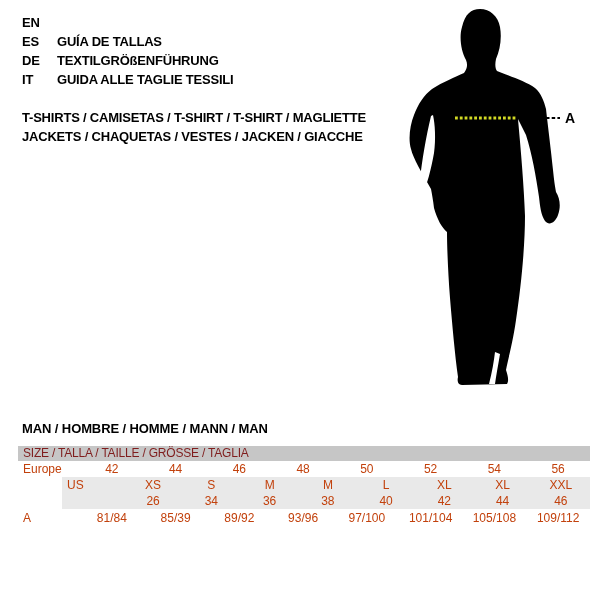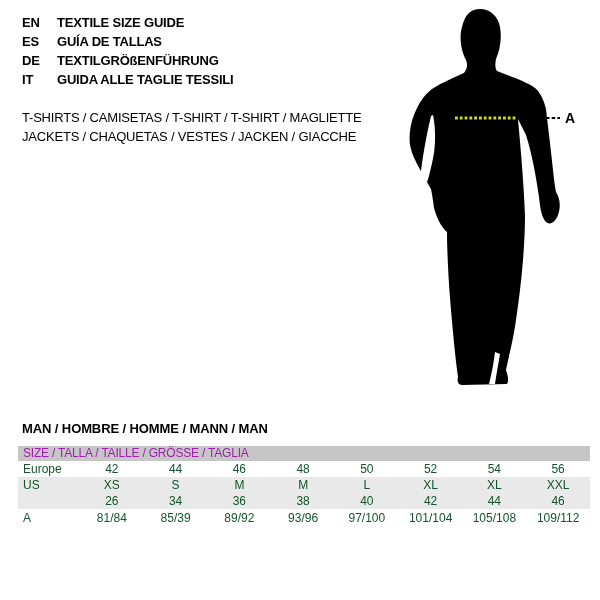--- a/index.html
+++ b/index.html
@@ -7,54 +7,53 @@
     position:relative;width:600px;height:600px;background:#fff;overflow:hidden;
     font-family:"Liberation Sans",sans-serif;color:#000;padding-left:11px;
   }
   
   .lang-block{position:absolute;left:22px;top:13px;}
   .lang-row{display:flex;height:19px;line-height:19px;}
   .lang-code{width:35px;font-size:13px;font-weight:bold;letter-spacing:-0.2px;}
   .lang-label{font-size:13px;font-weight:bold;letter-spacing:-0.2px;white-space:nowrap;}
   
   .cat-block{position:absolute;left:22px;top:108px;}
-  .cat-line{height:19px;line-height:19px;font-size:13px;font-weight:normal;letter-spacing:-0.2px;white-space:nowrap;}
+  .cat-line{height:19px;line-height:19px;font-size:13px;font-weight:bold;letter-spacing:-0.2px;white-space:nowrap;}
   
   .figure-wrap{position:absolute;left:405px;top:4px;width:175px;height:392px;}
   .figure-wrap svg{display:block;width:175px;height:392px;}
   .sil{fill:var(--silhouette,#000);}
   .gap{fill:#ffffff;}
   .measure-yellow{stroke:var(--measure_yellow,#d2da24);}
   .measure-black{stroke:#000;}
   .measure-a{font-family:"Liberation Sans",sans-serif;font-size:14px;font-weight:bold;fill:#000;}
   
   .section-title{position:absolute;left:22px;top:419px;height:19px;line-height:19px;
     font-size:13px;font-weight:bold;letter-spacing:-0.1px;white-space:nowrap;}
   
   .size-table{position:absolute;left:18px;top:446px;width:572px;}
   .thead{height:15px;line-height:15px;background:var(--header_bg,#c6c6c6);
-    font-size:12px;color:#a21caf;padding-left:5px;box-sizing:border-box;letter-spacing:-0.2px;white-space:nowrap;}
-  .trow{display:flex;height:16px;line-height:16px;font-size:12px;color:#14532d;}
+    font-size:12px;color:#7f1d1d;padding-left:5px;box-sizing:border-box;letter-spacing:-0.2px;white-space:nowrap;}
+  .trow{display:flex;height:16px;line-height:16px;font-size:12px;color:#c2410c;}
   .trow.tall{height:18px;line-height:18px;}
-  .trow.striped{background:var(--stripe_bg,#e9e9e9);}
+  .trow.striped{background:var(--stripe_bg,#e9e9e9);margin-left:44px;}
   .tlabel{width:62px;padding-left:5px;box-sizing:border-box;text-align:left;}
   .tcell{flex:1;text-align:center;}
   
   .footnote{position:absolute;left:22px;top:548px;height:17px;line-height:17px;
     font-size:12.5px;font-weight:bold;letter-spacing:-0.2px;white-space:nowrap;}
 </style>
 </head>
 <body>
 
 <div class="canvas">
 
   <div class="lang-block">
     <div class="lang-row">
       <span class="lang-code">EN</span>
-      <span class="lang-label">TEXTILE SIZE GUIDE</span>
     </div>
     <div class="lang-row">
       <span class="lang-code">ES</span>
       <span class="lang-label">GUÍA DE TALLAS</span>
     </div>
     <div class="lang-row">
       <span class="lang-code">DE</span>
       <span class="lang-label">TEXTILGRÖßENFÜHRUNG</span>
     </div>
     <div class="lang-row">

